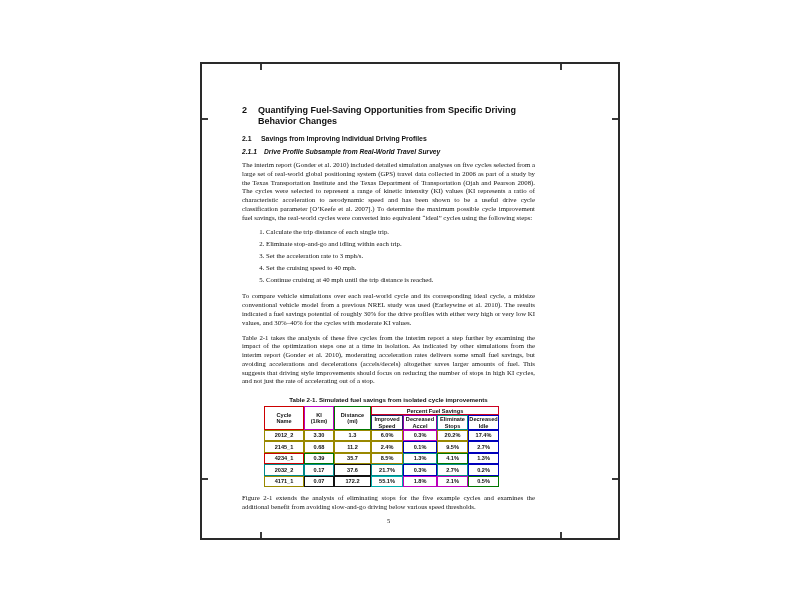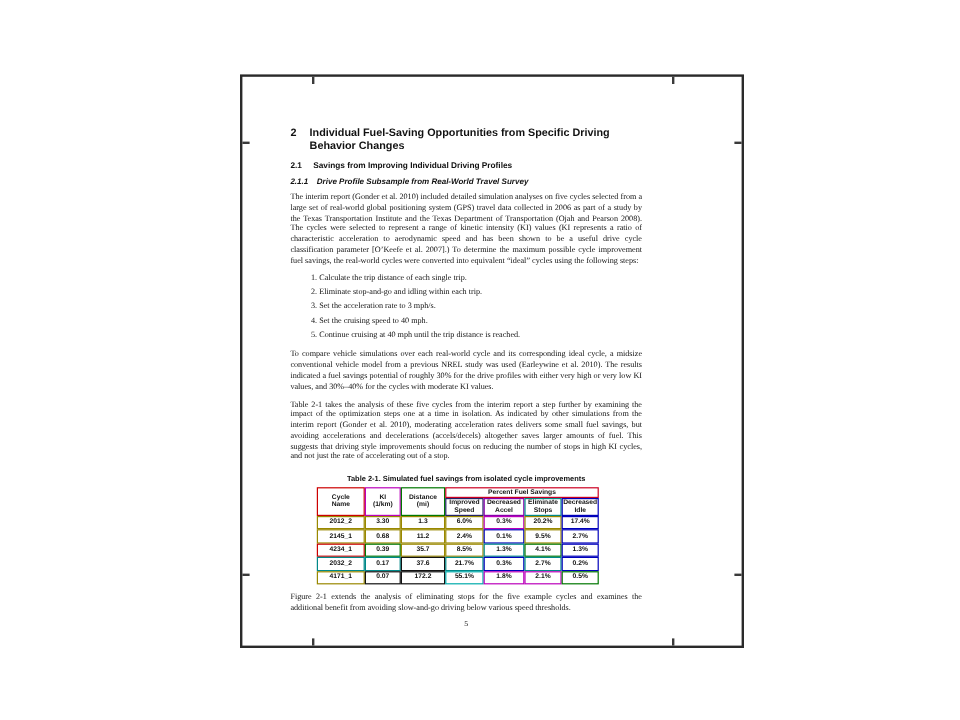--- a/index.html
+++ b/index.html
@@ -45,21 +45,21 @@
     <div class="tick v" style="left:358px;bottom:0;"></div>
     <div class="tick h" style="left:0;top:54px;"></div>
     <div class="tick h" style="left:0;top:414px;"></div>
     <div class="tick h" style="right:0;top:54px;"></div>
     <div class="tick h" style="right:0;top:414px;"></div>
 
     <div class="content">
 
       <div class="h1">
         <span class="num">2</span>
-        <span>Individual Fuel-Saving Opportunities from Specific Driving Behavior Changes</span>
+        <span>Quantifying Fuel-Saving Opportunities from Specific Driving Behavior Changes</span>
       </div>
 
       <div class="h2">
         <span class="num">2.1</span>
         <span>Savings from Improving Individual Driving Profiles</span>
       </div>
 
       <div class="h3">
         <span class="num">2.1.1</span>
         <span>Drive Profile Subsample from Real-World Travel Survey</span>

